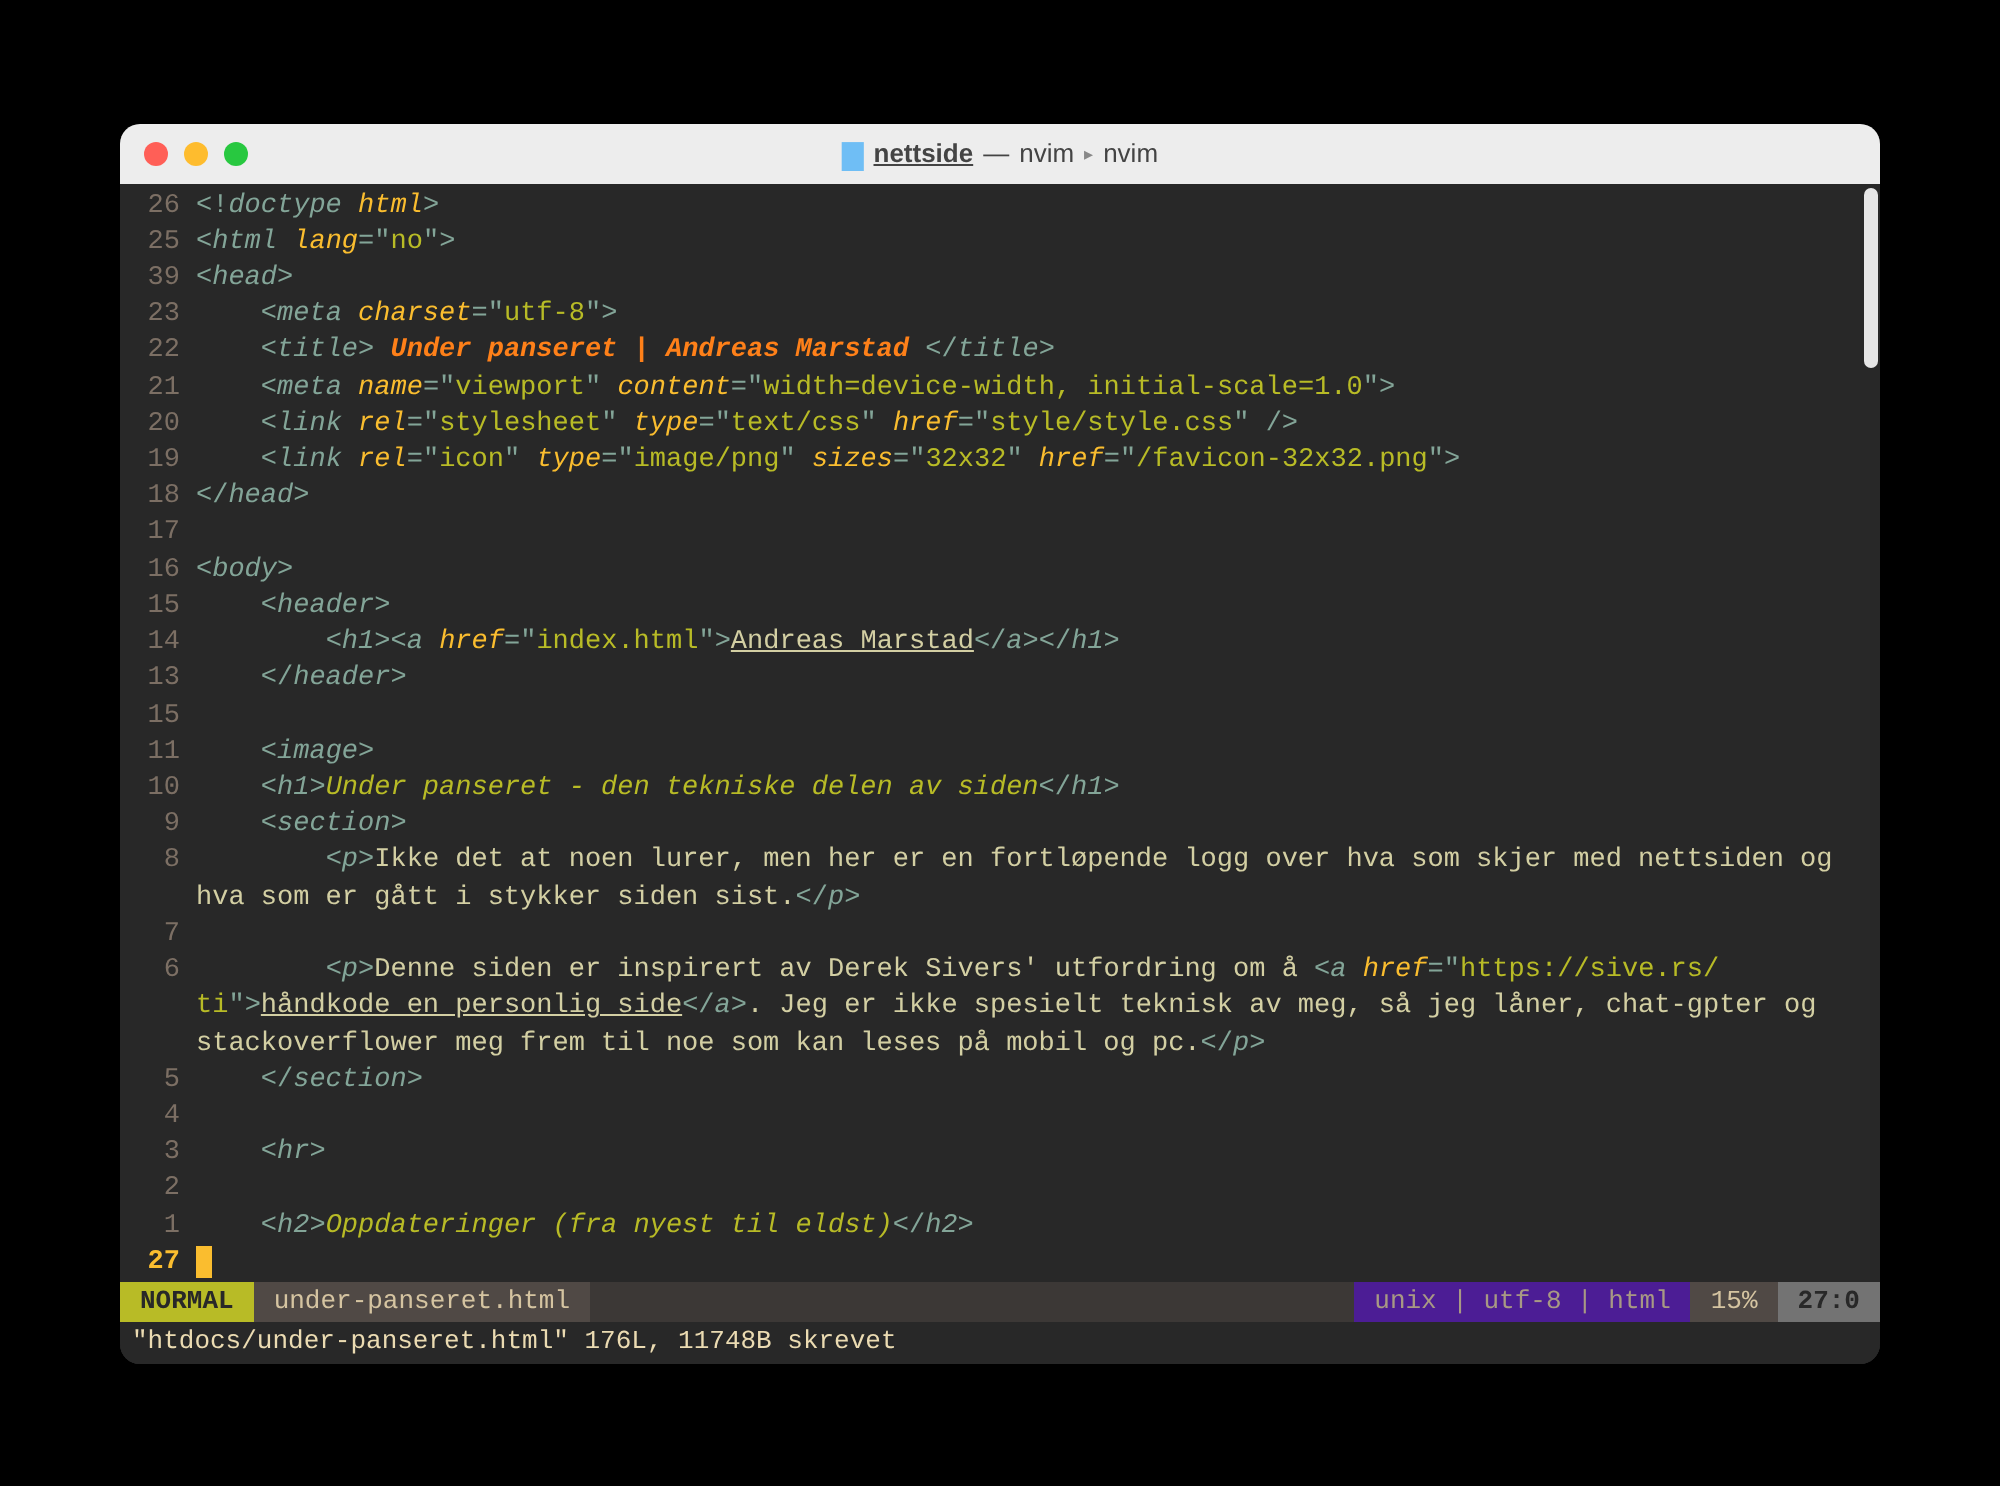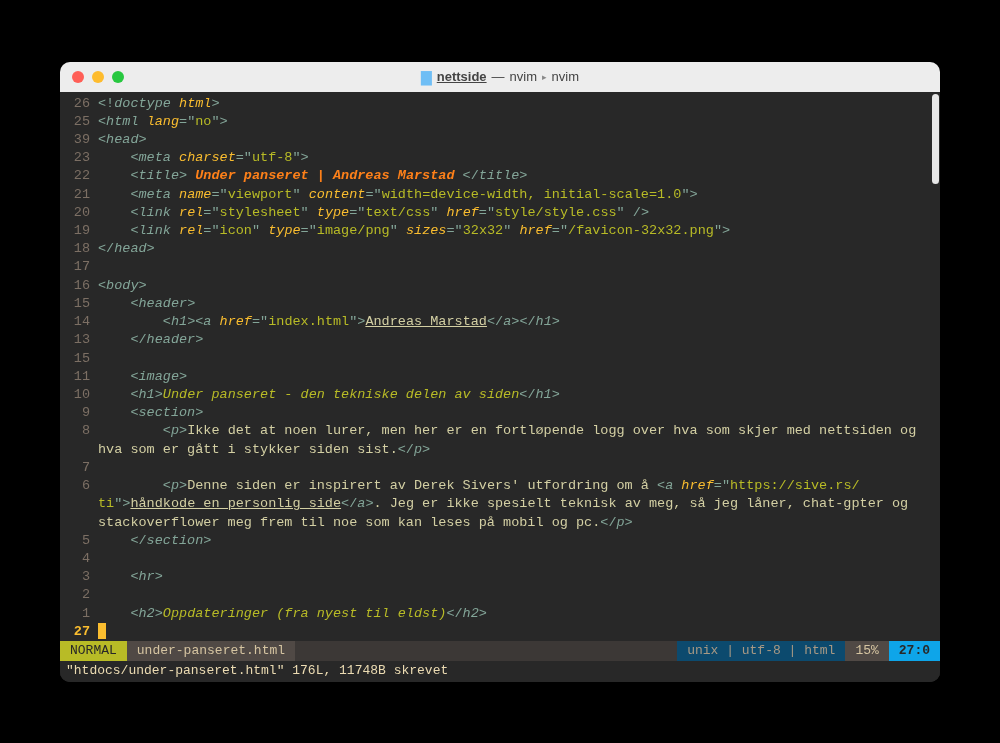--- a/index.html
+++ b/index.html
@@ -116,26 +116,26 @@
     background: #3c3836;
     color: #a89984;
     height: 20px;
     align-items: stretch;
   }
   .sb-seg {
     display: flex;
     align-items: center;
     padding: 0 10px;
   }
-  .sb-mode { background: #b8bb26; color: #282828; font-weight: normal; }
+  .sb-mode { background: #b8bb26; color: #282828; font-weight: bold; }
   .sb-file { background: #504945; color: #d5c4a1; padding-left: 10px; }
   .sb-r { margin-left: auto; }
-  .sb-ft { background: #0c4a6e; color: #a89984; }
+  .sb-ft { background: #4c1d95; color: #a89984; }
   .sb-pct { background: #504945; color: #d5c4a1; }
-  .sb-pos { background: #0ea5e9; color: #282828; font-weight: bold; }
+  .sb-pos { background: #737373; color: #282828; font-weight: bold; }
   .msgbar {
     flex: 0 0 auto;
     background: #282828;
     color: #ebdbb2;
     padding: 2px 6px 4px 6px;
     font-size: 13px;
   }
   .scrollbar {
     position: absolute;
     right: 1px;

